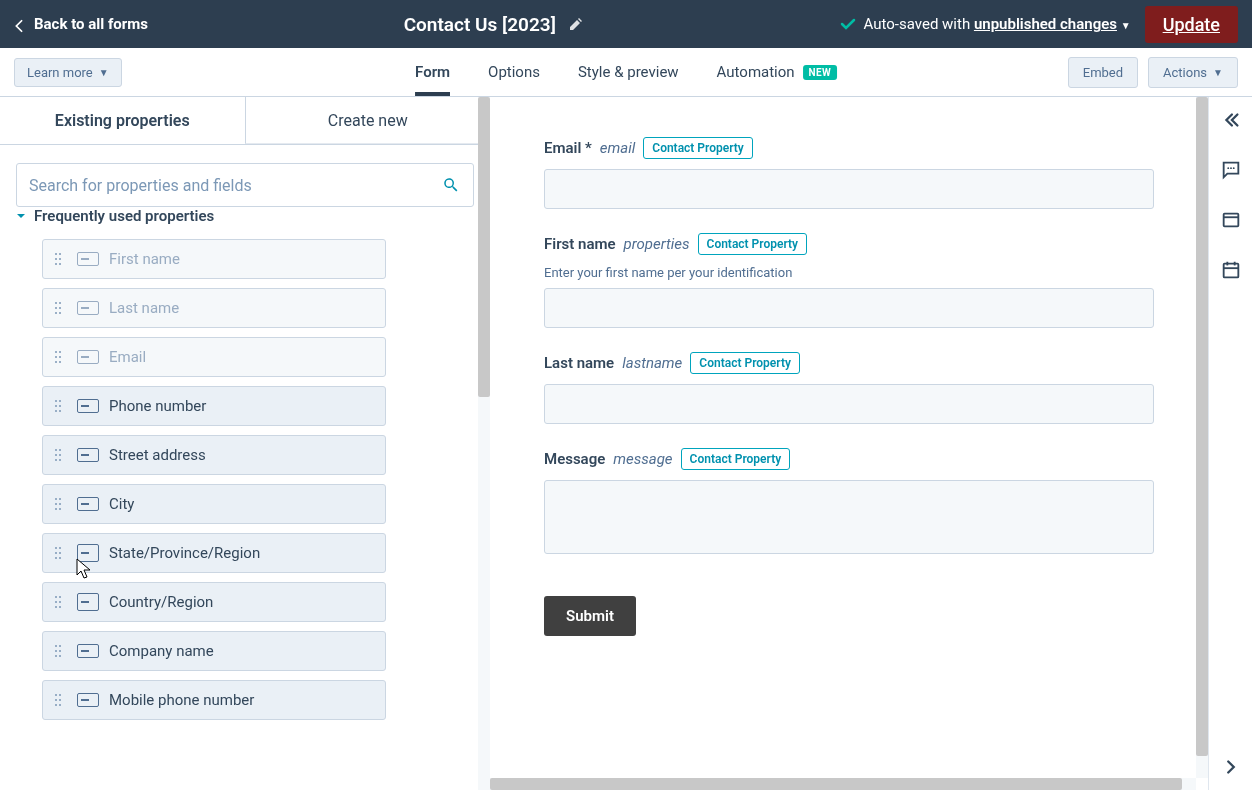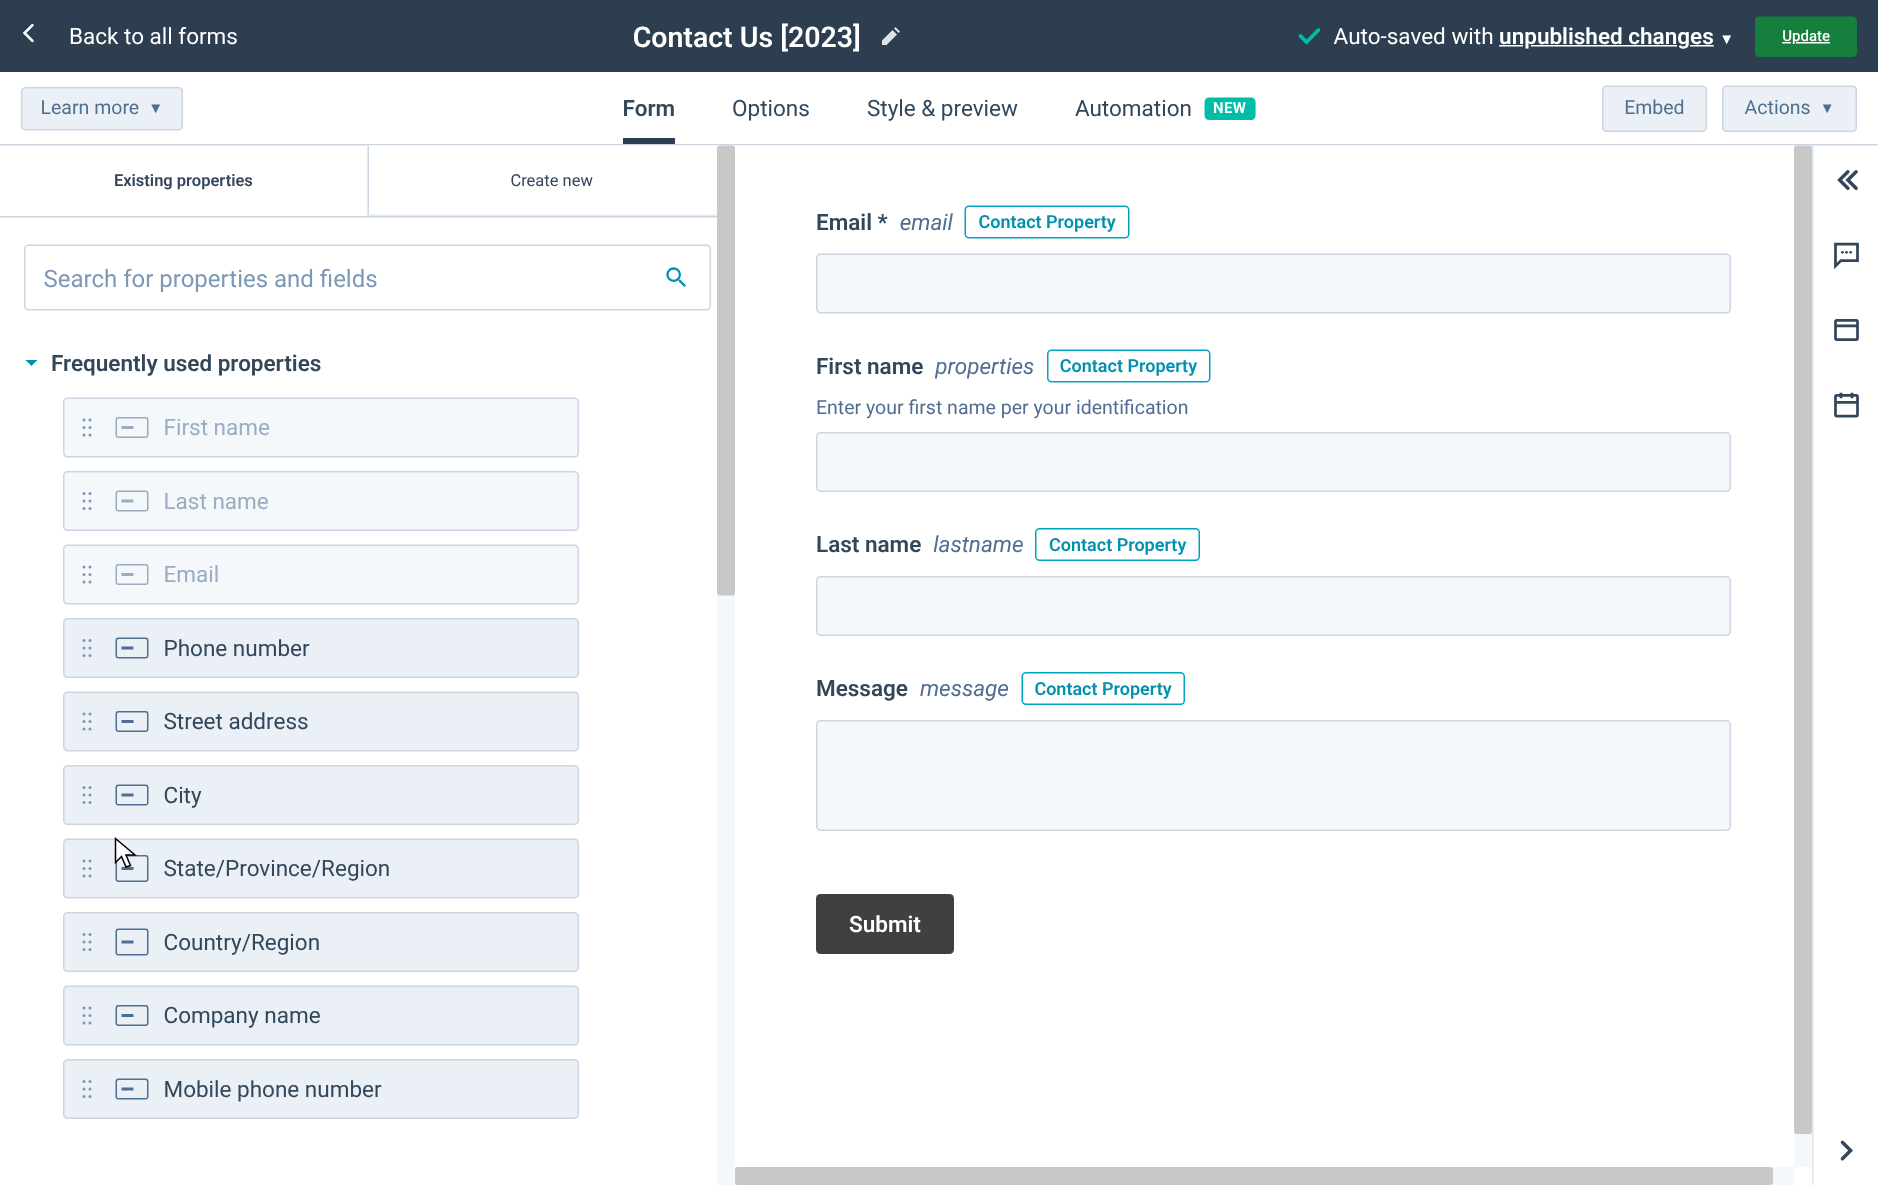--- a/index.html
+++ b/index.html
@@ -1,47 +1,47 @@
 <!DOCTYPE html>
 <html><head>
 <meta charset="utf-8">
 <style>
 * { margin:0; padding:0; box-sizing:border-box; font-family:-apple-system,BlinkMacSystemFont,"Segoe UI",Roboto,Helvetica,Arial,sans-serif; }
 body { width:1252px; height:790px; background:#fff; overflow:hidden; color:#33475b; }
 
 .topbar { height:48px; background:#2d3e50; display:flex; align-items:center; padding:0 14px; color:#fff; }
-.back { display:flex; align-items:flex-start; gap:22px; font-weight:400; font-size:15px; cursor:pointer; }
+.back { display:flex; align-items:flex-end; gap:10px; font-weight:700; font-size:15px; cursor:pointer; }
 .back svg { width:10px; height:14px; }
 .title-wrap { flex:1; display:flex; justify-content:center; align-items:center; gap:12px; }
 .page-title { font-size:19px; font-weight:600; }
 .pencil-icon { width:16px; height:16px; fill:#fff; opacity:.85; cursor:pointer; }
 .status { display:flex; align-items:center; gap:8px; font-size:15px; margin-right:14px; }
 .status svg { width:16px; height:16px; }
 .status a { color:#fff; text-decoration:underline; font-weight:600; }
-.btn-update { background:#15803d; border:none; color:#fff; padding:8px 18px; border-radius:3px; font-size:10px; font-weight:500; cursor:pointer;text-decoration:underline; }
+.btn-update { background:#7f1d1d; border:none; color:#fff; padding:8px 18px; border-radius:3px; font-size:18px; font-weight:500; cursor:pointer;text-decoration:underline; }
 
 .subbar { height:49px; border-bottom:1px solid #cbd6e2; display:flex; align-items:center; padding:0 14px; background:#fff; position:relative; }
 .learn { background:#eaf0f6; border:1px solid #cbd6e2; color:#506e91; padding:6px 12px; border-radius:3px; font-size:13px; display:flex; align-items:center; gap:6px; cursor:pointer; }
 .tabs-center { position:absolute; left:50%; transform:translateX(-50%); display:flex; gap:38px; height:100%; align-items:center; }
 .tab { font-size:15px; color:#33475b; cursor:pointer; height:100%; display:flex; align-items:center; gap:8px; }
 .tab.active { font-weight:600; box-shadow:inset 0 -4px 0 #2d3e50; }
 .badge-new { background:#00bda5; color:#fff; font-size:10px; font-weight:700; padding:2px 6px; border-radius:3px; letter-spacing:.3px; }
 .subbar-right { margin-left:auto; display:flex; gap:10px; }
 .btn-sec { background:#eaf0f6; border:1px solid #cbd6e2; color:#506e91; padding:7px 14px; border-radius:3px; font-size:13px; cursor:pointer; display:flex; align-items:center; gap:6px; }
 
 .main { display:flex; height:calc(100% - 97px); }
 
 .left { width:490px; display:flex; flex-direction:column; position:relative; }
 .left-tabs { display:flex; height:48px; border-bottom:1px solid #cbd6e2; }
-.ltab { flex:1; display:flex; align-items:center; justify-content:center; font-size:11px; color:#33475b; cursor:pointer; }
+.ltab { flex:1; display:flex; align-items:center; justify-content:center; font-size:16px; color:#33475b; cursor:pointer; }
 .ltab.active { font-weight:600; }
 .ltab.inactive { background:#fff; border-left:1px solid #cbd6e2; border-bottom:1px solid #e5eaf0;text-align:right; }
 .left-body { padding:18px 16px 0 16px; overflow:hidden; }
 
-.search-wrap { position:relative; margin-bottom:26px; }
+.search-wrap { position:relative; }
 .search-input { width:100%; height:44px; border:1px solid #cbd6e2; border-radius:3px; padding:0 44px 0 12px; font-size:16px; color:#506e91; }
 .search-input::placeholder { color:#7c98b6; }
 .search-ico { position:absolute; right:14px; top:50%; transform:translateY(-50%); width:18px; height:18px; fill:#0091ae; cursor:pointer; }
 
 .group-head { display:flex; align-items:center; gap:8px; font-weight:600; color:#33475b; font-size:15px; margin-bottom:14px; cursor:pointer; }
 .group-head svg { width:10px; height:10px; fill:#0091ae; }
 
 .plist { display:flex; flex-direction:column; gap:9px; padding-left:26px; padding-right:88px; }
 .prop { height:40px; border:1px solid #cbd6e2; border-radius:3px; background:#eaf0f6; display:flex; align-items:center; padding:0 10px 0 0; gap:10px; cursor:grab; }
 .prop.disabled { background:#f5f8fa; color:#99acc2; }

